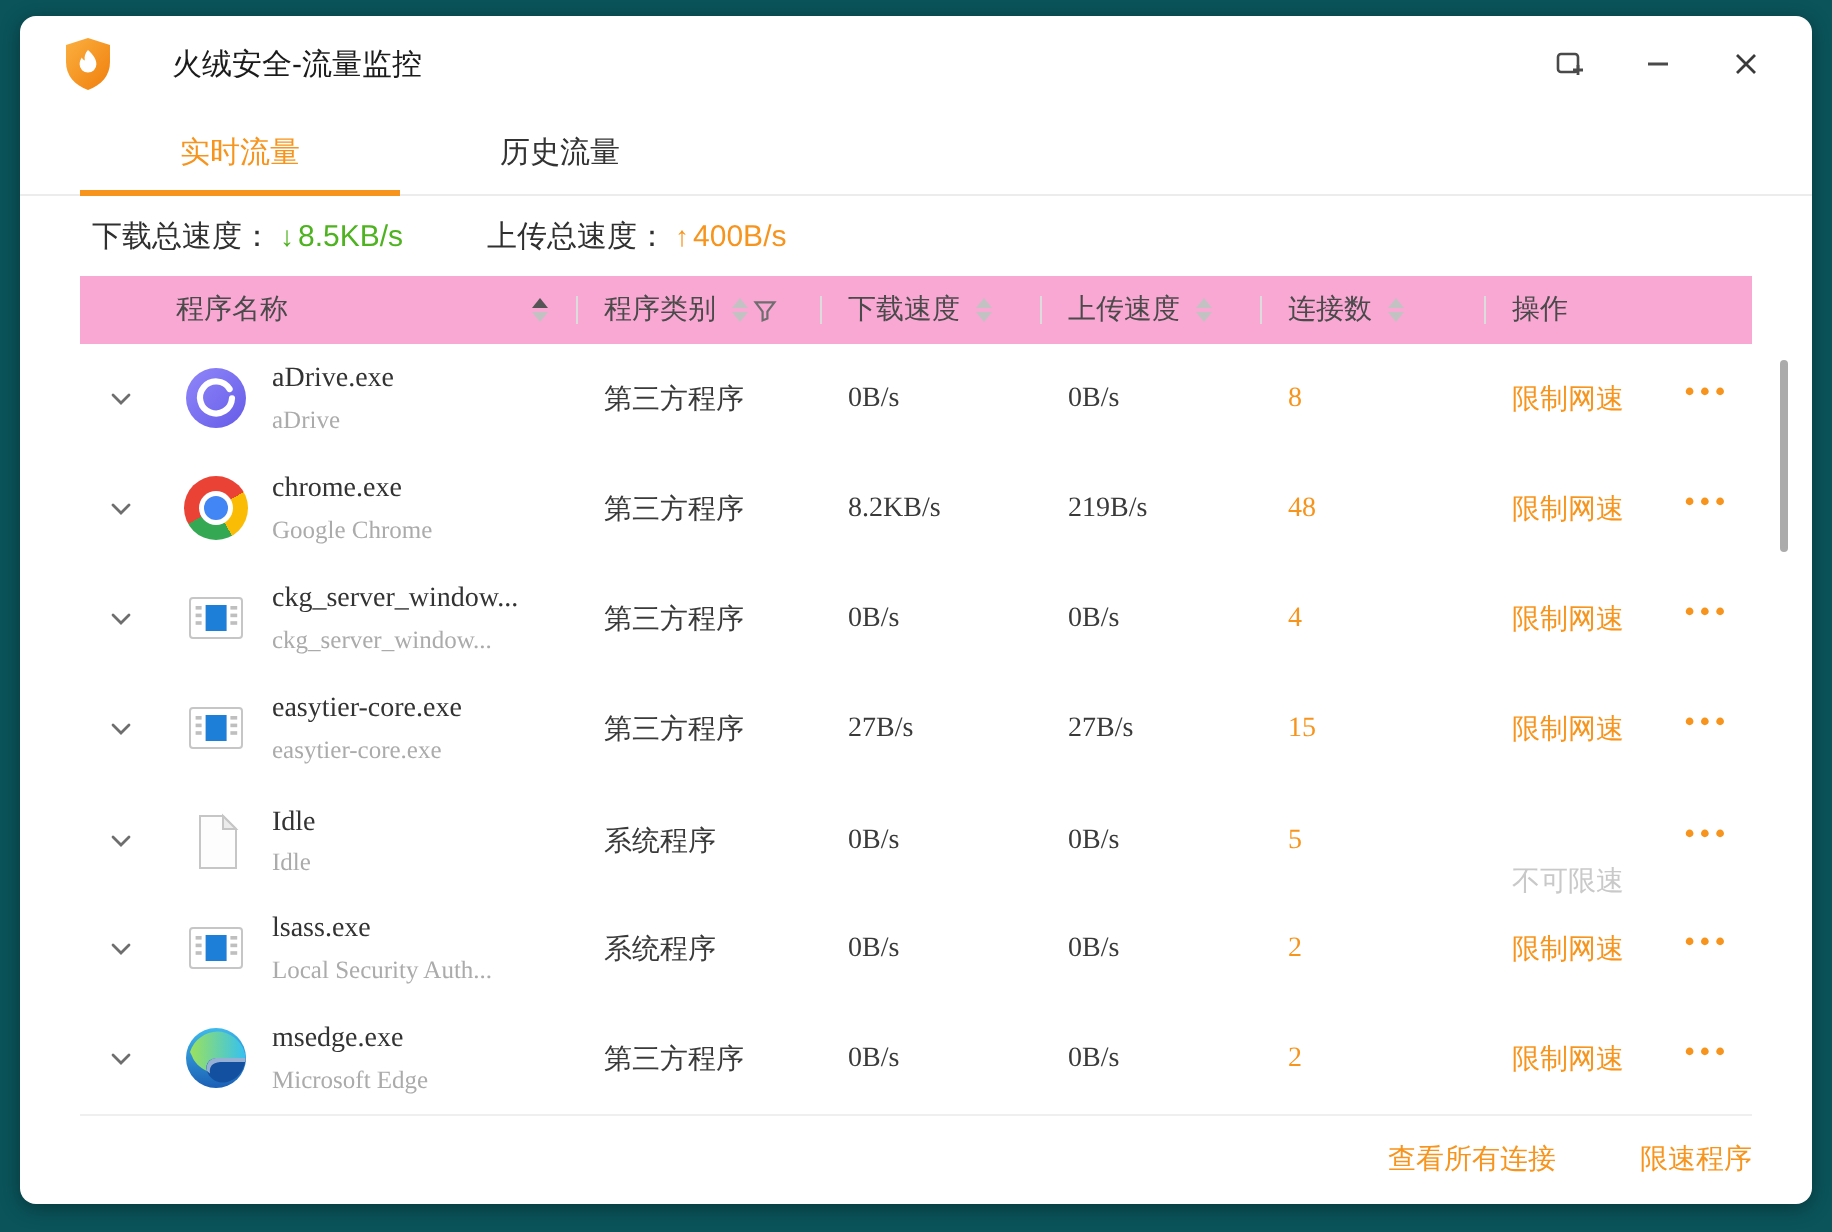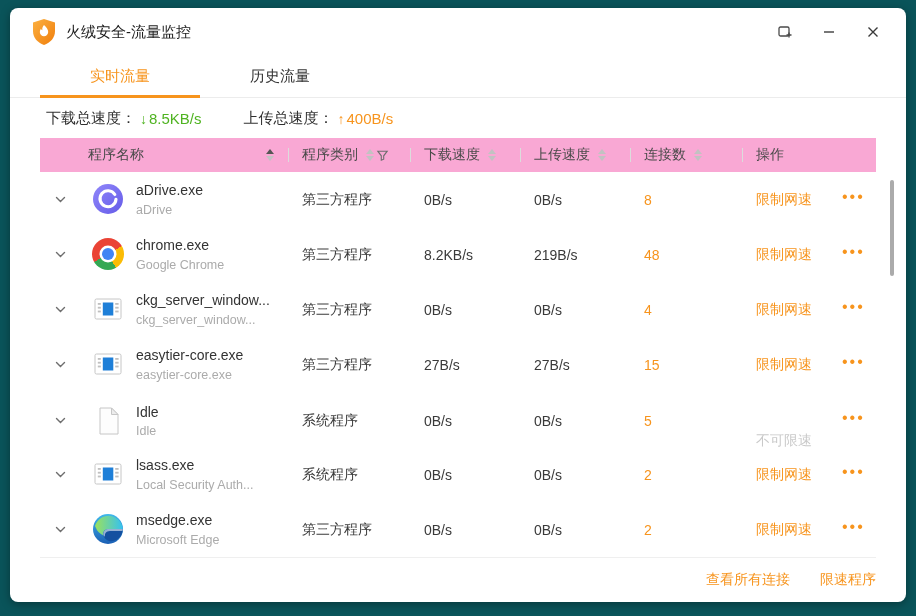--- a/index.html
+++ b/index.html
@@ -6,21 +6,21 @@
   html,body { width:916px; height:616px; overflow:hidden; }
   body { background:#0A545A; font-family:"Liberation Sans","DejaVu Sans",sans-serif; position:relative; }
 
   .window { position:absolute; left:10px; top:8px; width:896px; height:594px;
             background:#FFFFFF; border-radius:8px; overflow:hidden;
             box-shadow:0 2px 10px rgba(0,0,0,.35); }
 
   
   .titlebar { height:48px; display:flex; align-items:center; padding:0 24px 0 22px; }
   .logo { width:24px; height:26px; margin-right:10px; flex:0 0 auto; }
-  .title { font-size:15px; color:#1b1b1b; }
+  .title { font-size:15px; color:#1b1b1b;margin-left:20px; }
   .win-controls { margin-left:auto; display:flex; align-items:center; gap:26px; }
   .win-btn { width:18px; height:18px; display:flex; align-items:center; justify-content:center; cursor:pointer; color:#4a4a4a; }
 
   
   .tabs { height:42px; display:flex; padding-left:30px; border-bottom:1px solid #ECECEC; }
   .tab { width:160px; display:flex; align-items:center; justify-content:center;
          font-size:15px; color:#333; position:relative; cursor:pointer; }
   .tab.active { color:#F7941D; }
   .tab.active::after { content:""; position:absolute; left:0; right:0; bottom:-1px; height:3px; background:#F7941D; }
 
@@ -42,21 +42,21 @@
   .th .lbl { margin-right:8px; }
   .th.first .sort { margin-left:auto; margin-right:14px; }
 
   .sort { display:inline-flex; flex-direction:column; gap:2px; align-items:center; }
   .tri { width:0; height:0; border-left:4px solid transparent; border-right:4px solid transparent; }
   .tri.up { border-bottom:5px solid #C2C2C2; }
   .tri.down { border-top:5px solid #C2C2C2; }
   .sort.asc .tri.up { border-bottom-color:#555; }
   .filter-ic { margin-left:2px; display:inline-flex; }
 
-  .row { height:55px; align-items:center; }
+  .row { height:55px; align-items:center;font-family:Liberation Serif, serif; }
   .cell { font-size:14px; color:#3a3a3a; padding-left:14px; display:flex; align-items:center; }
   .name-cell { padding-left:12px; gap:0; }
   .chev { width:16px; height:16px; margin-right:24px; display:flex; align-items:center; justify-content:center; cursor:pointer; flex:0 0 auto; }
   .appicon { width:32px; height:32px; margin-right:12px; flex:0 0 auto; position:relative; }
   .nm { line-height:1.45; overflow:hidden; }
   .nm .n1 { font-size:14px; color:#333; white-space:nowrap; }
   .nm .n2 { font-size:12.5px; color:#ABABAB; white-space:nowrap; }
   .conn-cell { color:#F7941D; }
   .act-link { color:#F7941D; cursor:pointer; }
   .act-link.disabled { color:#C9C9C9; cursor:default;margin-top:40px; }
@@ -69,21 +69,21 @@
   .chrome-ball::before { content:""; position:absolute; left:50%; top:50%; width:17px; height:17px;
     transform:translate(-50%,-50%); background:#fff; border-radius:50%; }
   .chrome-ball::after { content:""; position:absolute; left:50%; top:50%; width:12px; height:12px;
     transform:translate(-50%,-50%); background:#4285F4; border-radius:50%; }
 
   
   .scrollbar { position:absolute; right:12px; top:172px; width:4px; height:96px;
                background:#ABABAB; border-radius:2px; cursor:pointer; }
 
   
-  .footer { height:44px; display:flex; align-items:center; justify-content:flex-end; gap:30px; padding-right:30px; }
+  .footer { height:44px; display:flex; align-items:center; justify-content:flex-end; gap:42px; padding-right:30px; }
   .foot-link { color:#F7941D; font-size:14px; cursor:pointer; }
 </style>
 </head>
 <body>
 
 <div class="window">
 
   <div class="titlebar">
     <svg class="logo" viewBox="0 0 24 26">
       <defs>

